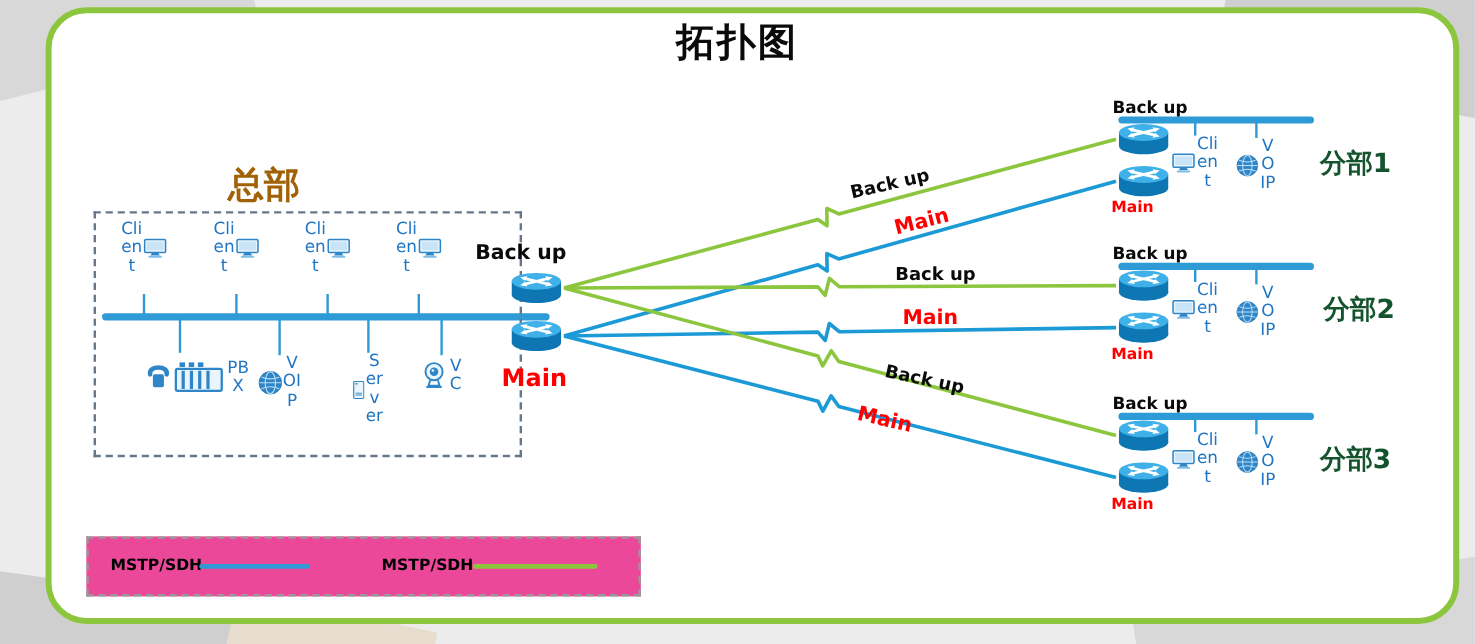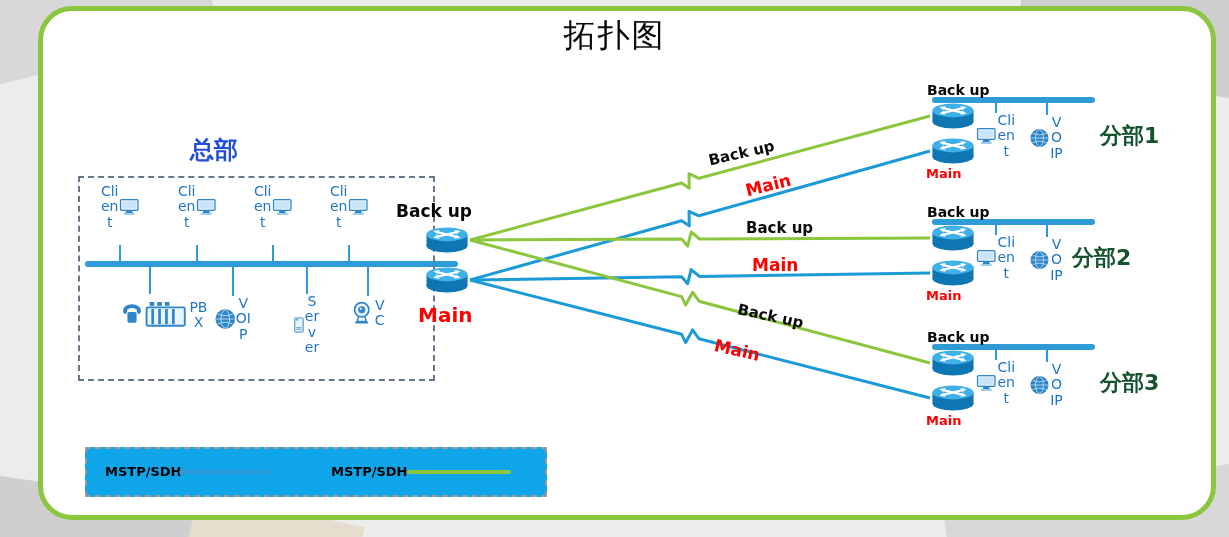--- a/index.html
+++ b/index.html
@@ -19,30 +19,30 @@
   .deco-br { right:-60px; bottom:-55px; width:340px; height:110px; transform:rotate(-9deg); }
   .deco-b  { left:190px; bottom:-34px; width:170px; height:62px; transform:rotate(12deg); background:#e6ddcf; }
 
   .panel {
     position:absolute; left:38px; top:6px; width:1178px; height:514px;
     background:#ffffff; border:5px solid #8CC63E; border-radius:34px;
   }
 
   .title {
     position:absolute; left:0; right:0; top:14px; text-align:center;
-    font-size:32px; font-weight:normal; color:#0a0a0a; letter-spacing:2px;
+    font-size:32px; font-weight:bold; color:#0a0a0a; letter-spacing:2px;
   }
 
   #wires { position:absolute; left:0; top:0; pointer-events:none; }
   .bus  { stroke:#2E9BD6; stroke-width:6; stroke-linecap:round; }
   .conn { stroke:#2E9BD6; stroke-width:2; }
   .lk-green { stroke:#8CC63E; stroke-width:3; fill:none; stroke-linejoin:round; }
   .lk-blue  { stroke:#1C9AD6; stroke-width:3; fill:none; stroke-linejoin:round; }
 
-  .hq-title { position:absolute; left:190px; top:134px; font-size:24px; font-weight:bold; color:#1d4ed8; }
+  .hq-title { position:absolute; left:190px; top:134px; font-size:30px; font-weight:bold; color:#a16207; }
   .hq-box {
     position:absolute; left:78px; top:176px; width:357px; height:205px;
     border:2px dashed #67778a;
   }
 
   .node { position:absolute; display:flex; flex-direction:row; align-items:center; }
   .node-label {
     color:#2176C4; font-size:14px; line-height:1.1; text-align:center;
     word-break:break-all; margin:1px 0;
   }
@@ -55,22 +55,22 @@
   .main-label { position:absolute; font-weight:bold; color:#FF0000; font-size:20px; white-space:nowrap; }
   .main-label.sm { font-size:13px; }
 
   .lk-label { position:absolute; font-weight:bold; white-space:nowrap; }
   .lk-label.backup { color:#0a0a0a; font-size:15px; }
   .lk-label.main { color:#FF0000; font-size:17px; }
 
   .branch-name { position:absolute; font-size:22px; font-weight:bold; color:#14532d; white-space:nowrap; }
 
   .legend {
-    position:absolute; left:85px; top:447px; width:462px; height:50px;
-    border:2px dashed #999999; background:#0ea5e9;
+    position:absolute; left:72px; top:447px; width:462px; height:50px;
+    border:2px dashed #999999; background:#ec4899;
   }
   .legend-label { position:absolute; font-size:13px; font-weight:bold; color:#000; white-space:nowrap; }
   .legend-line { position:absolute; height:4px; border-radius:2px; }
   .legend-line.blue { background:#2E9BD6; }
   .legend-line.green { background:#8CC63E; }
 </style>
 </head>
 <body>
 
 <svg style="position:absolute;width:0;height:0" aria-hidden="true">
@@ -272,21 +272,21 @@
         <use href="#sym-client" xlink:href="#sym-client"></use>
       </svg>
     <div class="node-label w38">Client</div>
   </div>
   <div class="node" style="left:1030px;top:236px;width:34px">
     <svg width="34" height="34">
         <use href="#sym-globe" xlink:href="#sym-globe"></use>
       </svg>
     <div class="node-label w27">VOIP</div>
   </div>
-  <div class="branch-name" style="left:1072px;top:243px">分部2</div>
+  <div class="branch-name" style="left:1103px;top:243px">分部2</div>
 
   <div class="rt-label sm" style="left:927px;top:329px">Back up</div>
   <svg class="abs" style="left:930px;top:349px" width="46" height="28">
       <use href="#sym-router" xlink:href="#sym-router"></use>
     </svg>
   <svg class="abs" style="left:930px;top:384px" width="46" height="28">
       <use href="#sym-router" xlink:href="#sym-router"></use>
     </svg>
   <div class="main-label sm" style="left:926px;top:413px">Main</div>
   <div class="node" style="left:976px;top:359px;width:40px">

